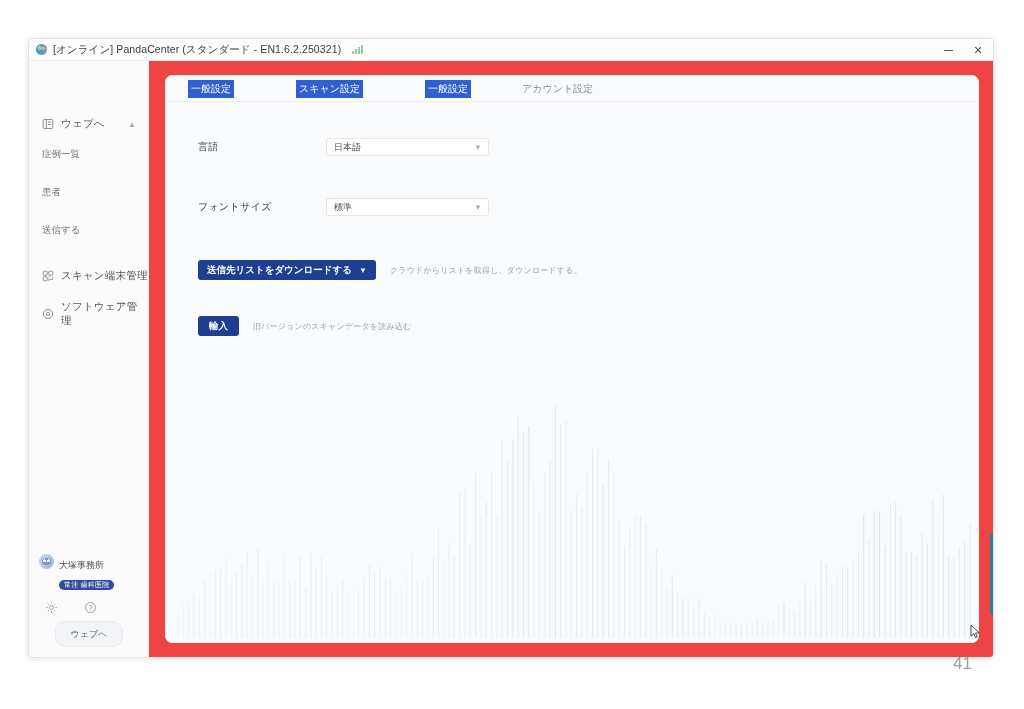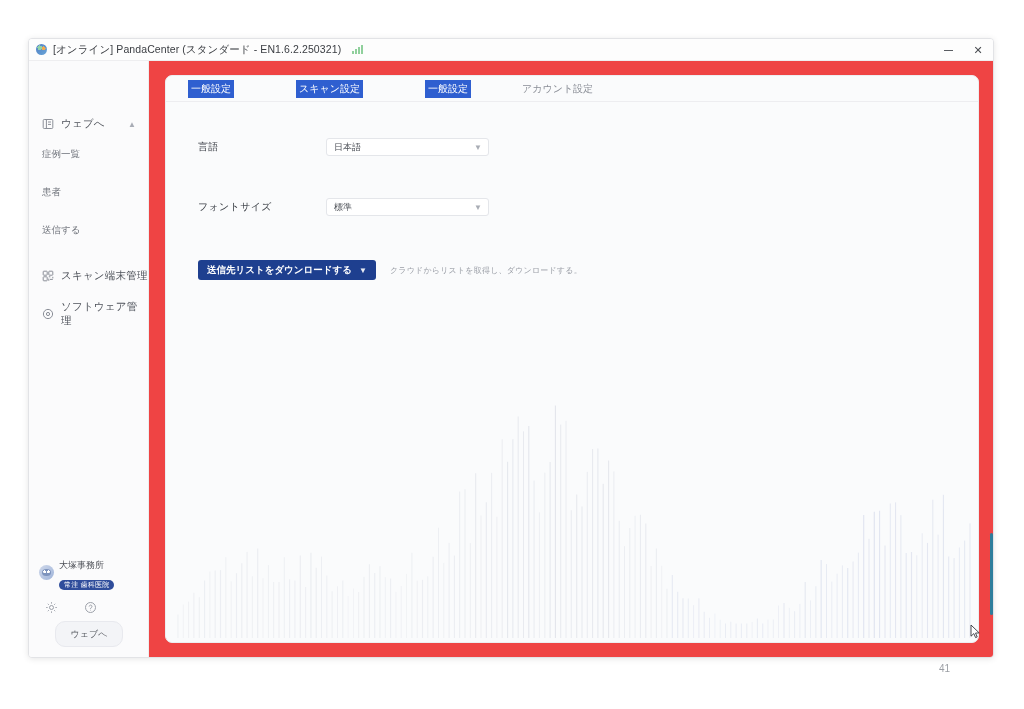--- a/index.html
+++ b/index.html
@@ -152,21 +152,21 @@
 
   .nav-spacer-sm { height: 16px; }
 
   
   #sidebar-footer {
     position: absolute;
     left: 0; bottom: 10px;
     width: 120px;
     padding: 0 10px;
   }
-  .org-row { display: flex; align-items: center; gap: 5px; }
+  .org-row { display: flex; align-items: flex-start; gap: 5px; }
   .org-avatar {
     width: 15px; height: 15px; border-radius: 50%;
     background: linear-gradient(135deg,#cfd8ea,#9fb4da);
     flex: 0 0 15px;
     position: relative;
   }
   .org-avatar::after{
     content:""; position:absolute; left:3px; top:4px;
     width:9px; height:7px; border-radius:50%;
     background: radial-gradient(circle at 30% 40%, #fff 0 18%, transparent 19%),
@@ -312,22 +312,22 @@
     right: 0px; top: 472px;
     width: 3px; height: 82px;
     background: #2d7d9c;
     border-radius: 2px;
     z-index: 5;
   }
 
   
   #page-number {
     position: absolute;
-    right: 74px; bottom: 35px;
-    font-size: 10px;
+    right: 52px; bottom: 35px;
+    font-size: 17px;
     color: #9b9ea4;
   }
 </style>
 </head>
 <body>
 
 <div id="page">
 
   <div id="app-window">
 
@@ -622,20 +622,26 @@
             </div>
 
             <div class="action-row">
               <span class="btn-primary">
                 <span>送信先リストをダウンロードする</span>
                 <span class="caret">▼</span>
               </span>
               <span class="action-desc">クラウドからリストを取得し、ダウンロードする。</span>
             </div>
 
+            <div class="action-row second">
+              <span class="btn-primary btn-import">
+                <span>輸入</span>
+              </span>
+              <span class="action-desc">旧バージョンのスキャンデータを読み込む</span>
+            </div>
 
           </div>
         </div>
       </div>
 
       <div id="edge-accent"></div>
 
       <svg id="cursor" viewBox="0 0 11 15">
         <path d="M1 1 L1 12.2 L3.8 9.6 L5.6 13.6 L7.2 12.9 L5.5 9.1 L9.2 8.9 Z" fill="#ffffff" stroke="#33363c" stroke-width="0.9" stroke-linejoin="round"></path>
       </svg>

